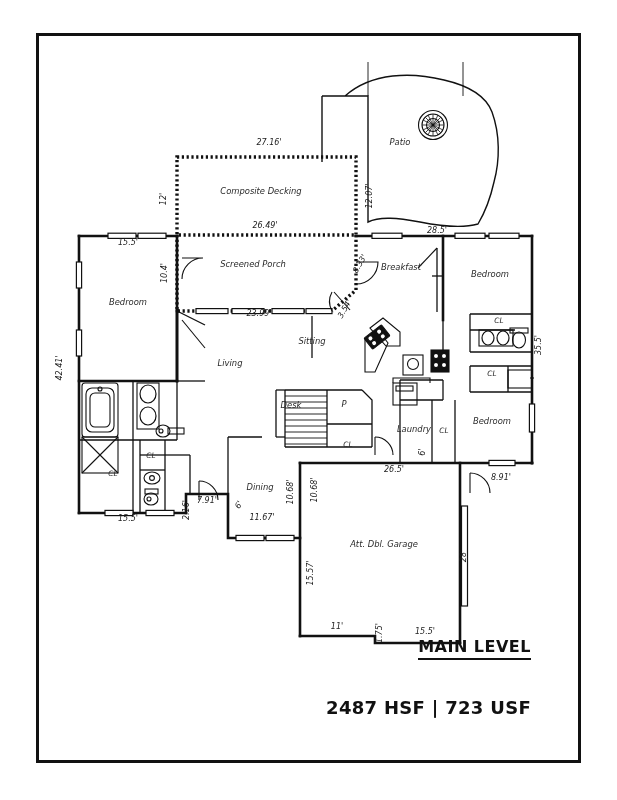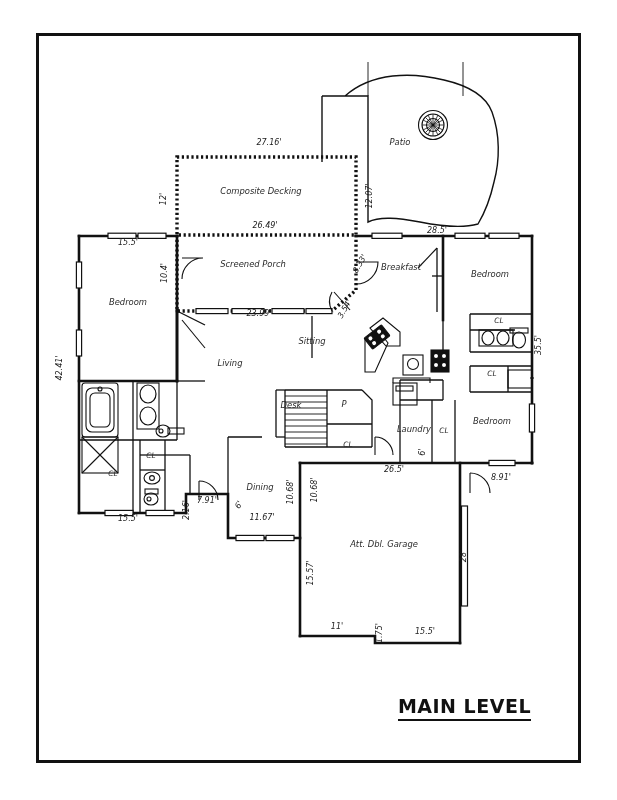--- a/index.html
+++ b/index.html
@@ -3,21 +3,21 @@
 <meta charset="utf-8">
 <style>
   html,body{margin:0;padding:0;background:#ffffff;}
   body{width:617px;height:800px;position:relative;overflow:hidden;
        font-family:"DejaVu Sans",sans-serif;}
   #sheet{position:absolute;left:0;top:0;width:617px;height:800px;background:#fff;}
   #frame{position:absolute;left:36px;top:33px;width:545px;height:730px;
          border:3px solid #111;box-sizing:border-box;background:#fff;}
   svg{position:absolute;left:0;top:0;}
   .ttl{position:absolute;right:36px;text-align:right;color:#111;}
-  #title-main{top:695px;right:86px;font-size:19px;font-weight:bold;
+  #title-main{top:637px;right:86px;font-size:16px;font-weight:bold;
               letter-spacing:.5px;border-bottom:2px solid #111;padding-bottom:2px;}
   #title-sub{top:697px;right:86px;font-size:18px;font-weight:bold;letter-spacing:.3px;}
 </style>
 </head>
 <body>
 
 <div id="sheet">
 
   <div id="frame"></div>
 
@@ -353,14 +353,15 @@
         <text class="dm" x="313" y="573" transform="rotate(-90 313 573)">15.57'</text>
         <text class="dm" x="466" y="556" transform="rotate(-90 466 556)">28'</text>
         <text class="dm" x="337" y="629">11'</text>
         <text class="dm" x="382" y="633" transform="rotate(-90 382 633)">1.75'</text>
         <text class="dm" x="425" y="634">15.5'</text>
         <text class="dm" x="425" y="452" transform="rotate(-90 425 452)">6'</text>
       </g>
   </svg>
 
   <div class="ttl" id="title-main">MAIN LEVEL</div>
+  <div class="ttl" id="title-sub">2487 HSF  |  723 USF</div>
 
 </div>
 
 </body></html>

